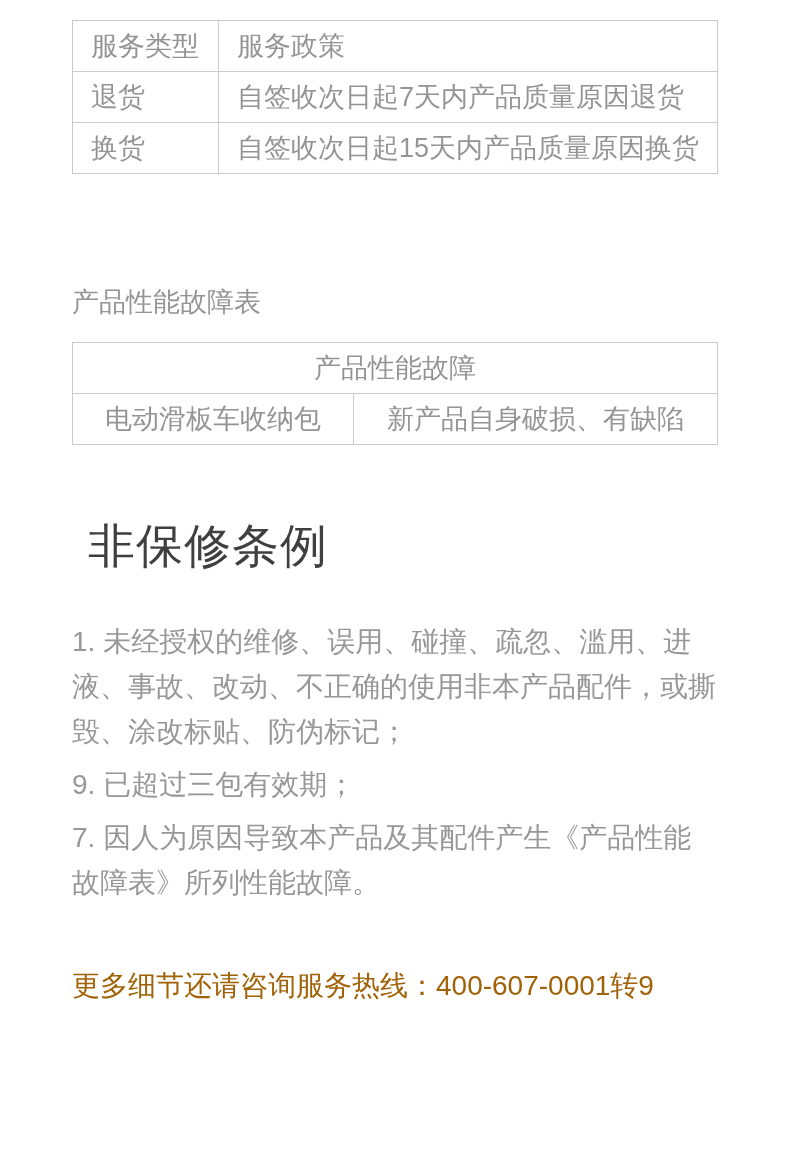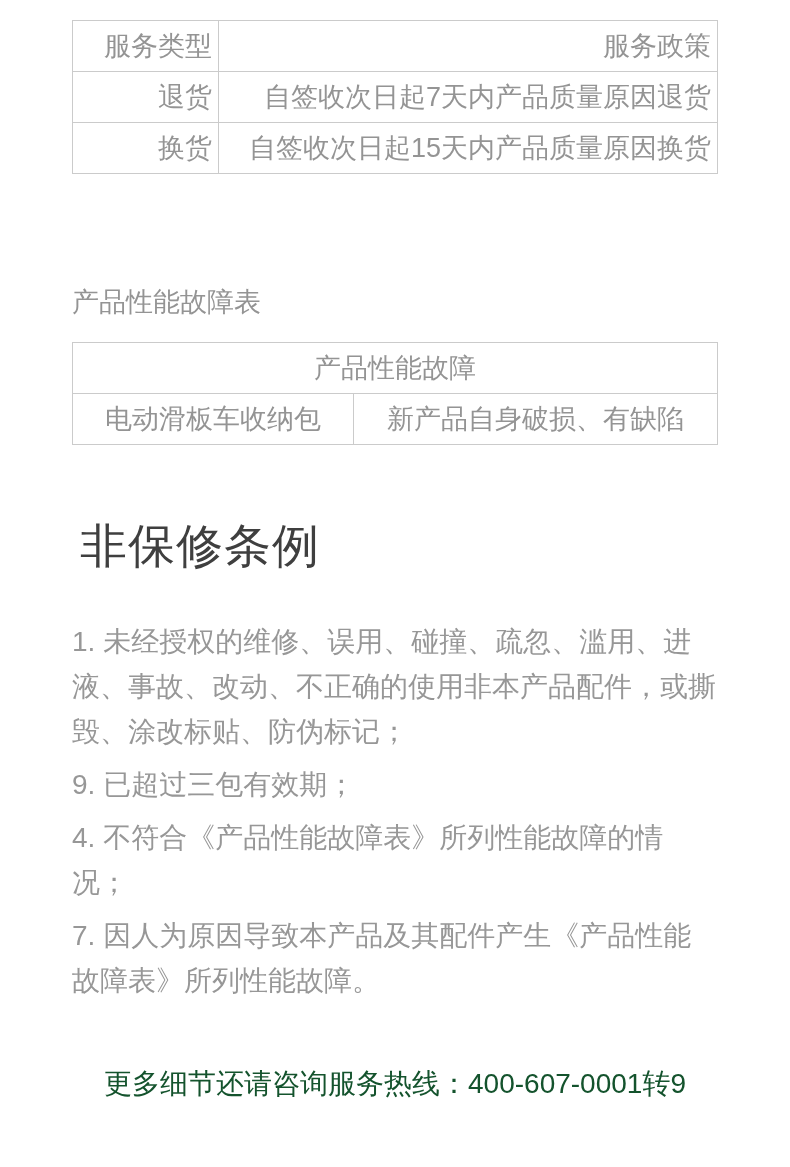--- a/index.html
+++ b/index.html
@@ -32,21 +32,20 @@
     font-size: 27px;
     font-weight: 300;
     line-break: strict;
   }
   table.tbl td {
     border: 1px solid #cbcbcb;
     height: 50px;
     padding: 0 6px 0 18px;
     white-space: nowrap;
     overflow: hidden;
-    text-align: right;
   }
   table.tbl-service {
     margin-top: 20px;
   }
   table.tbl-service col.c1 { width: 146px; }
   table.tbl-fault td.center {
     text-align: center;
     padding: 0 4px;
   }
   table.tbl-fault col.fc1 { width: 281px; }
@@ -56,21 +55,21 @@
     font-size: 27px;
     font-weight: 300;
     line-height: 32px;
     color: #949494;
   }
   table.tbl-fault {
     margin-top: 24px;
   }
   
   .title {
-    margin: 72px 0 0 8px;
+    margin: 72px 0 0 16px;
     font-size: 47px;
     font-weight: 500;
     line-height: 58px;
     color: #3f3f3f;
     letter-spacing: 1px;
   }
   
   .items {
     margin-top: 44px;
   }
@@ -81,23 +80,22 @@
     line-height: 45px;
     color: #979797;
     line-break: strict;
   }
   
   .hotline {
     margin: 66px 0 0 0;
     font-size: 28px;
     font-weight: 300;
     line-height: 30px;
-    color: #14532d;
+    color: #a16207;
     white-space: nowrap;
-    text-align: center;
   }
 </style>
 </head>
 <body>
 
 <div class="page">
   <div class="content">
 
     <table class="tbl tbl-service">
       <colgroup>
@@ -136,20 +134,19 @@
           <td class="center">新产品自身破损、有缺陷</td>
         </tr>
       </tbody>
     </table>
 
     <h1 class="title">非保修条例</h1>
 
     <div class="items">
       <p class="item">1. 未经授权的维修、误用、碰撞、疏忽、滥用、进液、事故、改动、不正确的使用非本产品配件，或撕毁、涂改标贴、防伪标记；</p>
       <p class="item">9. 已超过三包有效期；</p>
-      <p class="item">4. 不符合《产品性能故障表》所列性能故障的情况；</p>
       <p class="item">7. 因人为原因导致本产品及其配件产生《产品性能故障表》所列性能故障。</p>
     </div>
 
     <p class="hotline">更多细节还请咨询服务热线：400-607-0001转9</p>
 
   </div>
 </div>
 
 </body></html>

